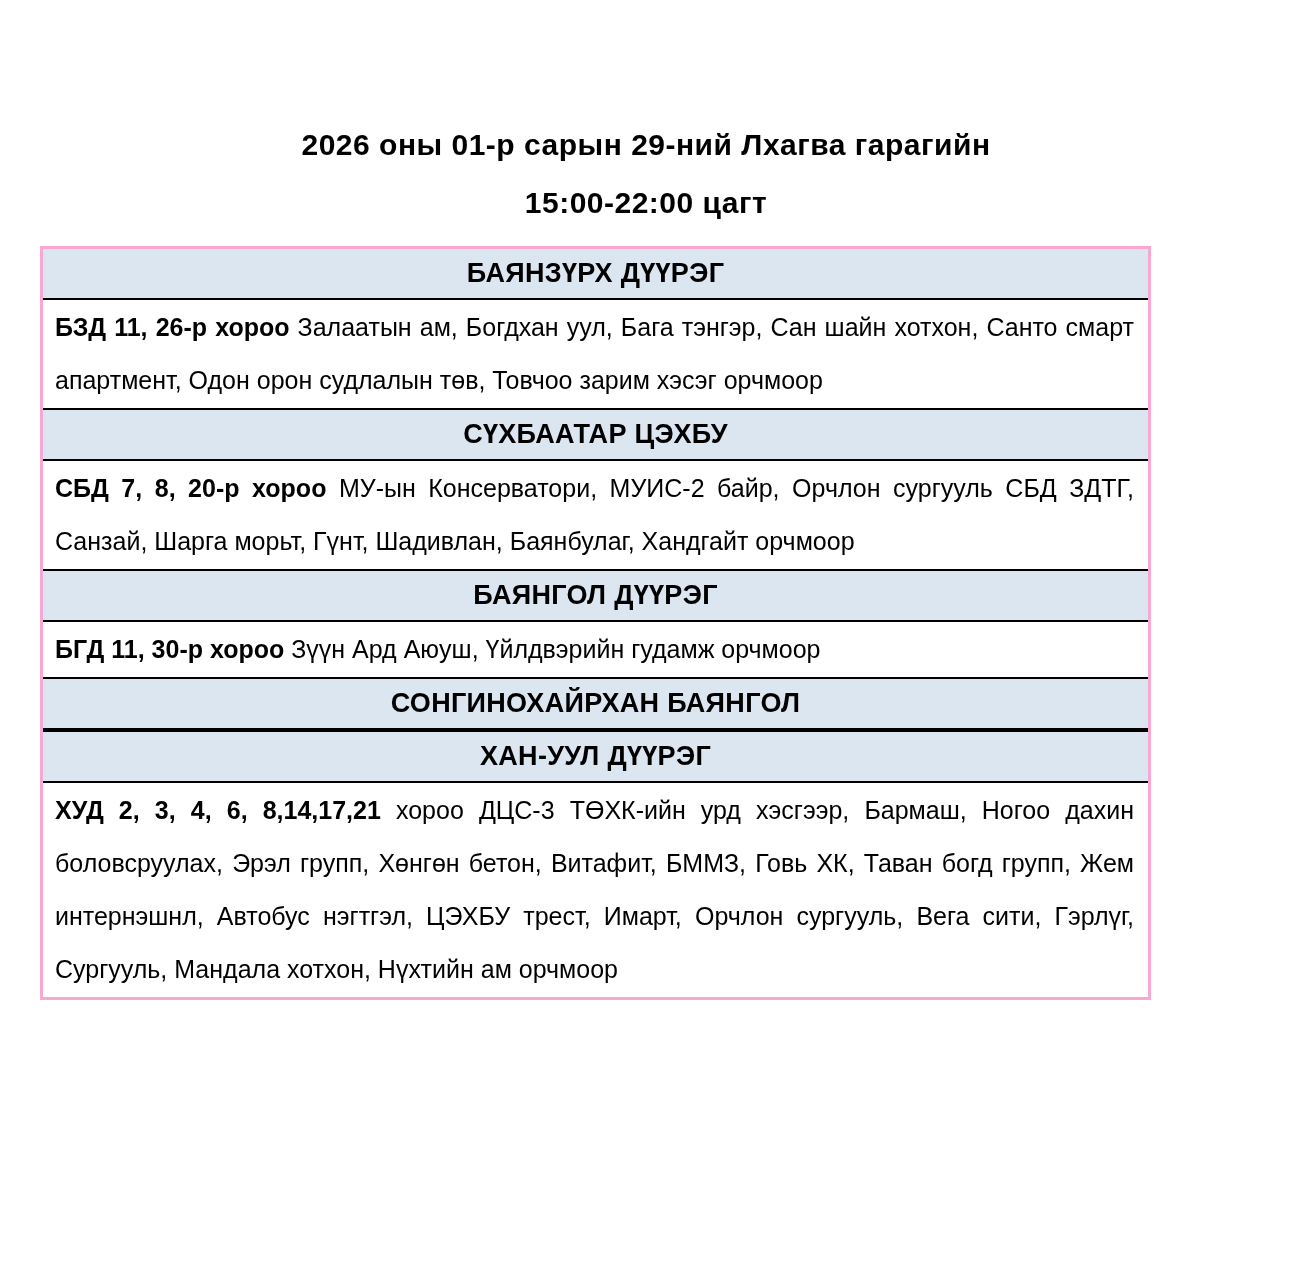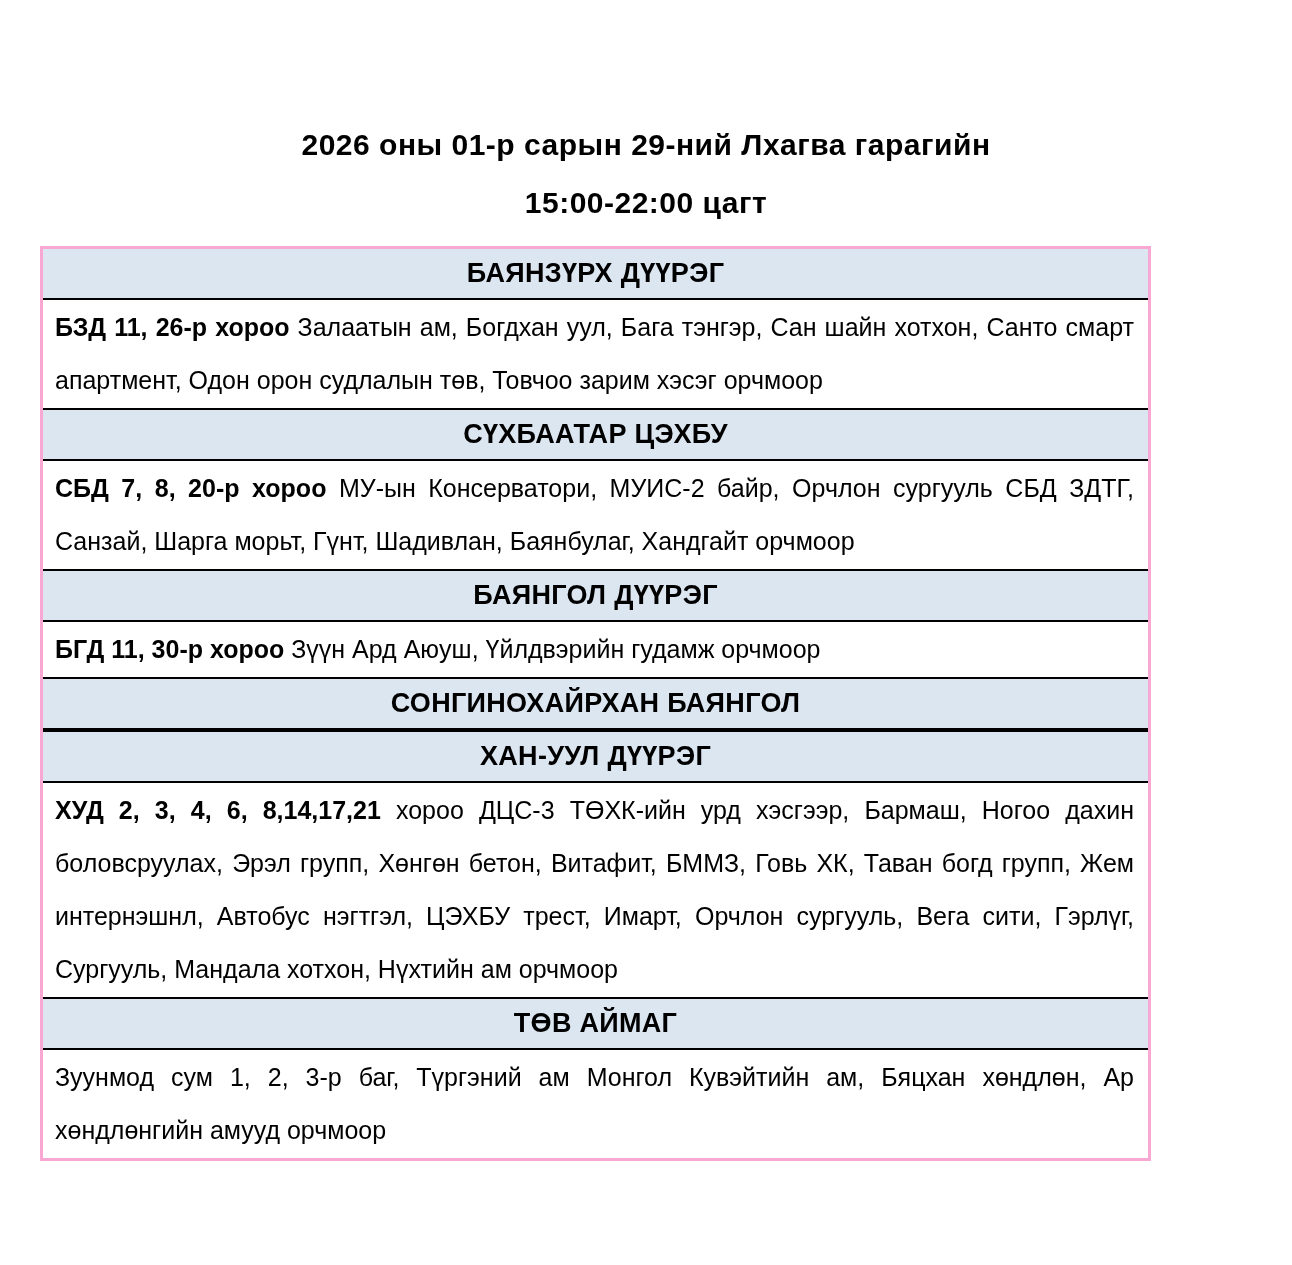--- a/index.html
+++ b/index.html
@@ -87,20 +87,16 @@
 
     <div class="section">
       <div class="section-header">СОНГИНОХАЙРХАН БАЯНГОЛ</div>
     </div>
 
     <div class="section">
       <div class="section-header">ХАН-УУЛ ДҮҮРЭГ</div>
       <div class="section-body"><span class="bold-prefix">ХУД 2, 3, 4, 6, 8,14,17,21</span><span> хороо ДЦС-3 ТӨХК-ийн урд хэсгээр, Бармаш, Ногоо дахин боловсруулах, Эрэл групп, Хөнгөн бетон, Витафит, БММЗ, Говь ХК, Таван богд групп, Жем интернэшнл, Автобус нэгтгэл, ЦЭХБУ трест, Имарт, Орчлон сургууль, Вега сити, Гэрлүг, Сургууль, Мандала хотхон, Нүхтийн ам орчмоор</span></div>
     </div>
 
-    <div class="section">
-      <div class="section-header">ТӨВ АЙМАГ</div>
-      <div class="section-body"><span class="bold-prefix"></span><span>Зуунмод сум 1, 2, 3-р баг, Түргэний ам Монгол Кувэйтийн ам, Бяцхан хөндлөн, Ар хөндлөнгийн амууд орчмоор</span></div>
-    </div>
 
   </div>
 
 </div>
 
 </body></html>

